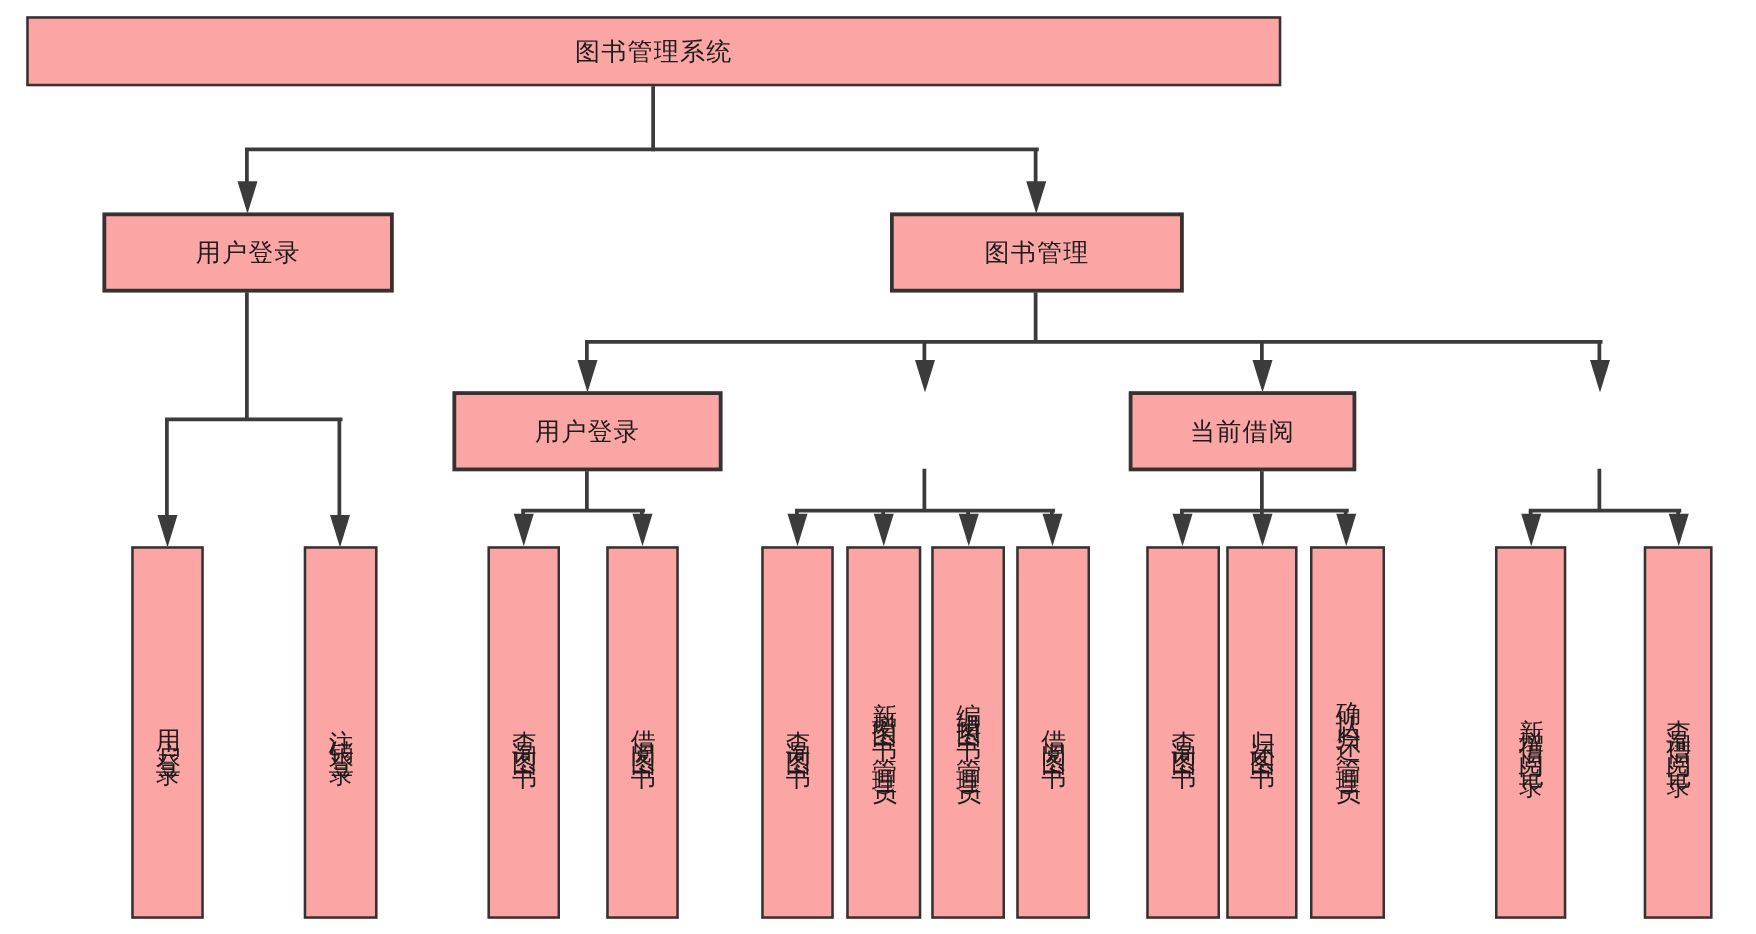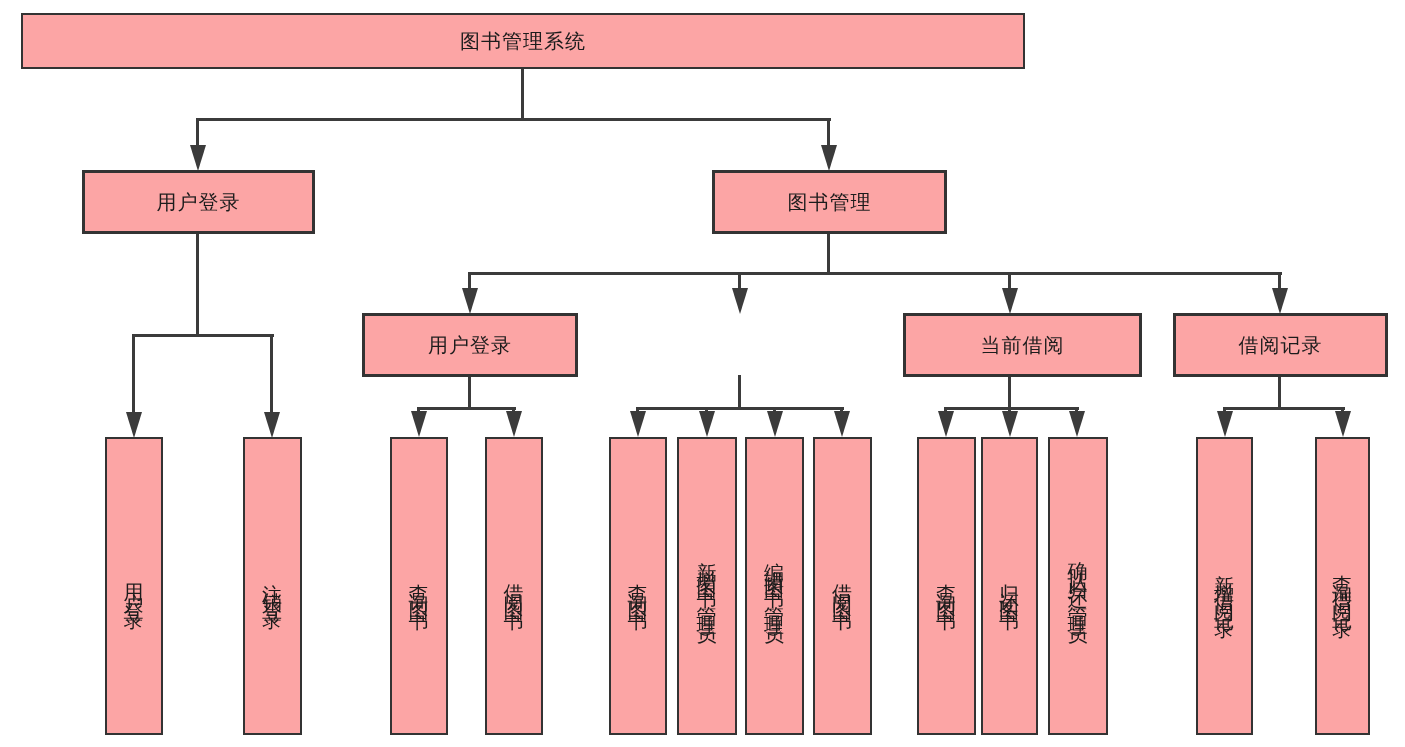--- a/index.html
+++ b/index.html
@@ -106,25 +106,22 @@
   <div class="vline" style="left:738px;top:274px;height:16px"></div>
   <div class="arrow" style="left:732px;top:288px"></div>
   <div class="vline" style="left:1008px;top:274px;height:16px"></div>
   <div class="arrow" style="left:1002px;top:288px"></div>
   <div class="vline" style="left:1278px;top:274px;height:16px"></div>
   <div class="arrow" style="left:1272px;top:288px"></div>
 
   <div class="box" style="left:362px;top:313px;width:216px;height:64px">
     <span>用户登录</span>
   </div>
-  <div class="box" style="left:903px;top:313px;width:239px;height:64px">
+  <div class="box" style="left:903px;top:313px;width:182px;height:64px">
     <span>当前借阅</span>
-  </div>
-  <div class="box" style="left:1173px;top:313px;width:215px;height:64px">
-    <span>借阅记录</span>
   </div>
 
   <div class="vline" style="left:468px;top:375px;height:34px"></div>
   <div class="hline" style="left:417px;top:407px;width:99px"></div>
   <div class="vline" style="left:417px;top:409px;height:5px"></div>
   <div class="arrow" style="left:411px;top:411px"></div>
   <div class="vline" style="left:512px;top:409px;height:5px"></div>
   <div class="arrow" style="left:506px;top:411px"></div>
 
   <div class="vline" style="left:738px;top:375px;height:34px"></div>

